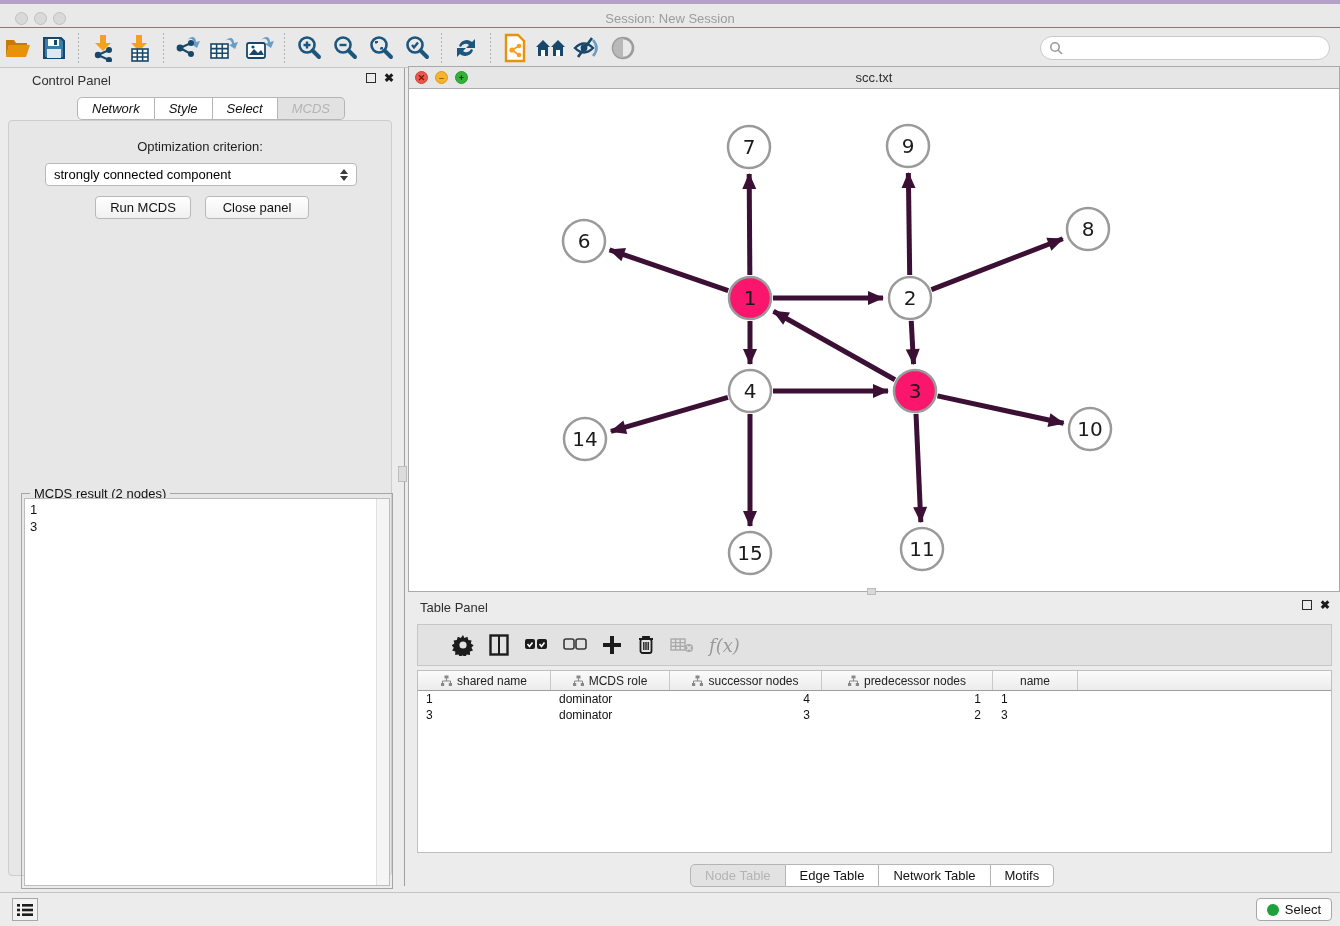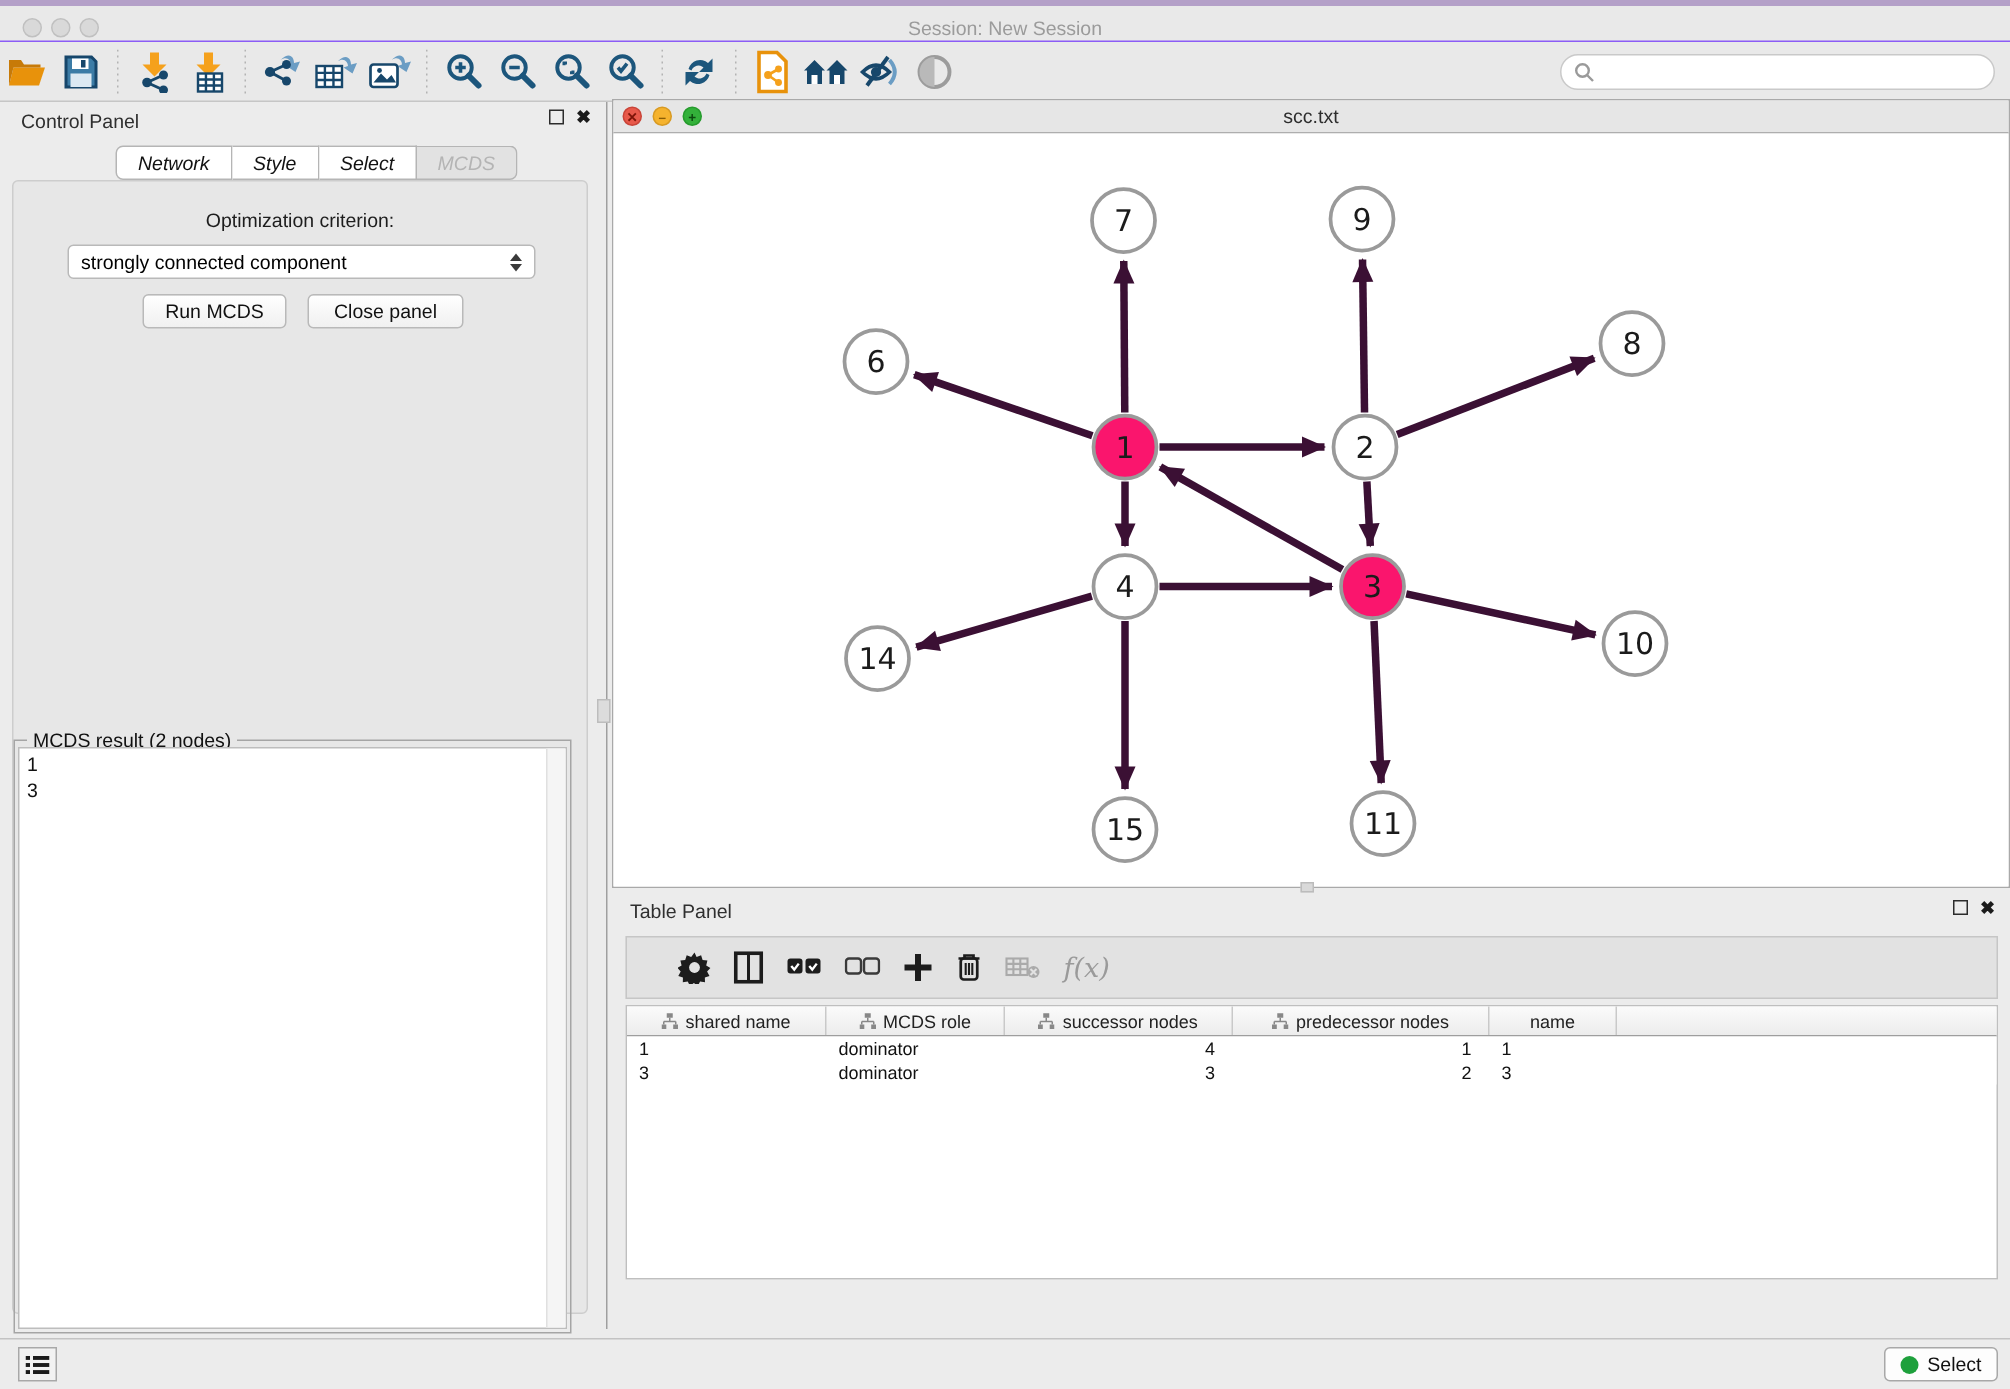--- a/index.html
+++ b/index.html
@@ -19,21 +19,21 @@
     background:#e9e9e9; border-bottom:1px solid #c6c6c6; display:flex; align-items:center; }
   .tb-icon { width:36px; height:32px; display:flex; align-items:center; justify-content:center; }
   .tb-sep { width:1px; height:30px; margin:0 6px;
     background-image:linear-gradient(#b3b3b3 40%, transparent 40%); background-size:1px 4px; }
   #search-box { position:absolute; right:10px; top:36px; width:290px; height:24px;
     background:#fff; border:1px solid #c9c9c9; border-radius:12px; display:flex; align-items:center; padding-left:8px; }
 
   
   #control-panel { position:absolute; left:0; top:68px; width:404px; height:818px; background:#ececec; }
   #control-panel .panel-head { position:absolute; left:0; top:0; width:100%; height:26px; }
-  .panel-title { position:absolute; left:14px; top:5px; font-size:13px; color:#2f2f2f; }
+  .panel-title { position:absolute; left:32px; top:5px; font-size:13px; color:#2f2f2f; }
   .win-btns { position:absolute; right:10px; top:5px; display:flex; gap:8px; align-items:center; }
   .float-icon { width:10px; height:10px; border:1.5px solid #2b2b2b; display:inline-block; }
   .close-icon { font-size:12px; font-weight:bold; color:#1b1b1b; line-height:10px; }
   .tabs-row { position:absolute; display:flex; }
   .tab { font-size:13px; color:#111; background:#fff; border:1px solid #b5b5b5; border-left:none;
     padding:3px 14px; }
   .tab:first-child { border-left:1px solid #b5b5b5; border-radius:5px 0 0 5px; }
   .tab:last-child { border-radius:0 5px 5px 0; }
   .tab.active { background:#e2e2e2; color:#b4b4b4; }
   #cp-tabs { left:77px; top:29px;font-style:italic; }
@@ -42,21 +42,21 @@
   #opt-label { position:absolute; left:0; right:0; top:18px; text-align:center; font-size:13px; color:#1d1d1d; }
   #criterion-select { position:absolute; left:36px; top:42px; width:312px; height:23px; background:#fff;
     border:1px solid #b9b9b9; border-radius:4px; display:flex; align-items:center; padding:0 8px; font-size:13px; }
   #criterion-select .stepper { margin-left:auto; display:flex; flex-direction:column; gap:2px; }
   .tri-up { width:0; height:0; border-left:4px solid transparent; border-right:4px solid transparent; border-bottom:5px solid #3a3a3a; }
   .tri-down { width:0; height:0; border-left:4px solid transparent; border-right:4px solid transparent; border-top:5px solid #3a3a3a; }
   .cp-btn { position:absolute; top:75px; height:23px; background:linear-gradient(#ffffff,#f0f0f0);
     border:1px solid #b9b9b9; border-radius:4px; font-size:13px; color:#111; display:flex; align-items:center; justify-content:center; }
   #run-btn { left:86px; width:96px; }
   #close-panel-btn { left:196px; width:104px; }
-  #result-box { position:absolute; left:0; top:372px; width:372px; height:396px;
+  #result-box { position:absolute; left:12px; top:372px; width:372px; height:396px;
     border:1px solid #a5a5a5; }
   #result-legend { position:absolute; left:8px; top:-8px; background:#e7e7e7; padding:0 4px; font-size:13px; color:#111; }
   #result-text { position:absolute; left:2px; top:4px; right:2px; bottom:2px; background:#fff;
     border:1px solid #bdbdbd; font-size:13px; color:#111; line-height:17px; padding:2px 5px; }
   #result-scroll { position:absolute; right:0; top:0; bottom:0; width:13px; background:#f5f5f5; border-left:1px solid #e0e0e0; }
 
   
   #v-divider { position:absolute; left:404px; top:68px; width:1px; height:818px; background:#9f9f9f; }
   #v-divider-handle { position:absolute; left:398px; top:466px; width:9px; height:16px; background:#dcdcdc; border:1px solid #bdbdbd; }
 
@@ -474,20 +474,26 @@
         <div class="trow">
           <span class="tcell c0">3</span>
           <span class="tcell c1">dominator</span>
           <span class="tcell c2 num">3</span>
           <span class="tcell c3 num">2</span>
           <span class="tcell c4">3</span>
           <span class="tcell cfill"></span>
         </div>
       </div>
   </div>
+  <div class="tabs-row" id="tp-tabs">
+    <span class="tab active">Node Table</span>
+    <span class="tab">Edge Table</span>
+    <span class="tab">Network Table</span>
+    <span class="tab">Motifs</span>
+  </div>
 </div>
 
 <div id="status-bar">
   <span id="list-btn">
     <svg width="16" height="14" viewBox="0 0 16 14">
         <rect x="0" y="1" width="3" height="2.6" fill="#1c1c1c"></rect>
         <rect x="5" y="1" width="11" height="2.6" fill="#1c1c1c"></rect>
         <rect x="0" y="5.7" width="3" height="2.6" fill="#1c1c1c"></rect>
         <rect x="5" y="5.7" width="11" height="2.6" fill="#1c1c1c"></rect>
         <rect x="0" y="10.4" width="3" height="2.6" fill="#1c1c1c"></rect>

